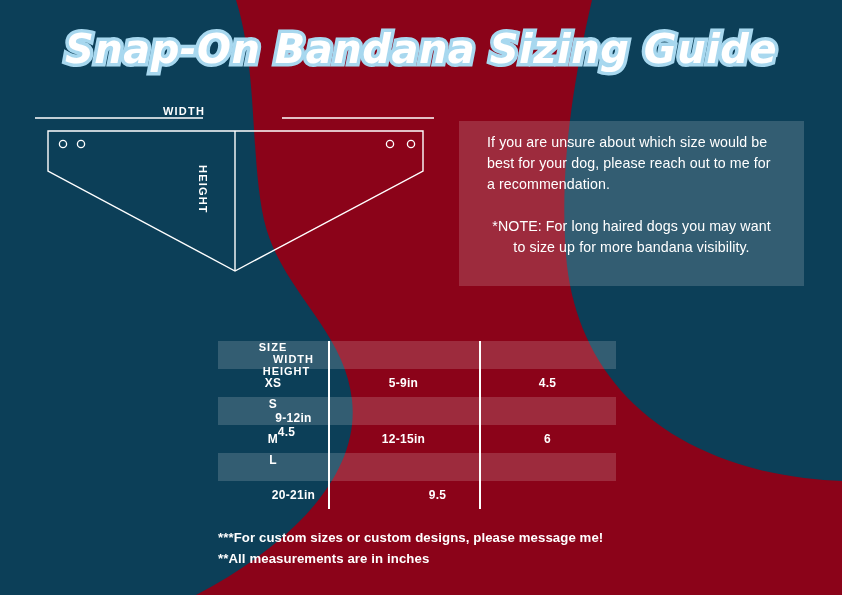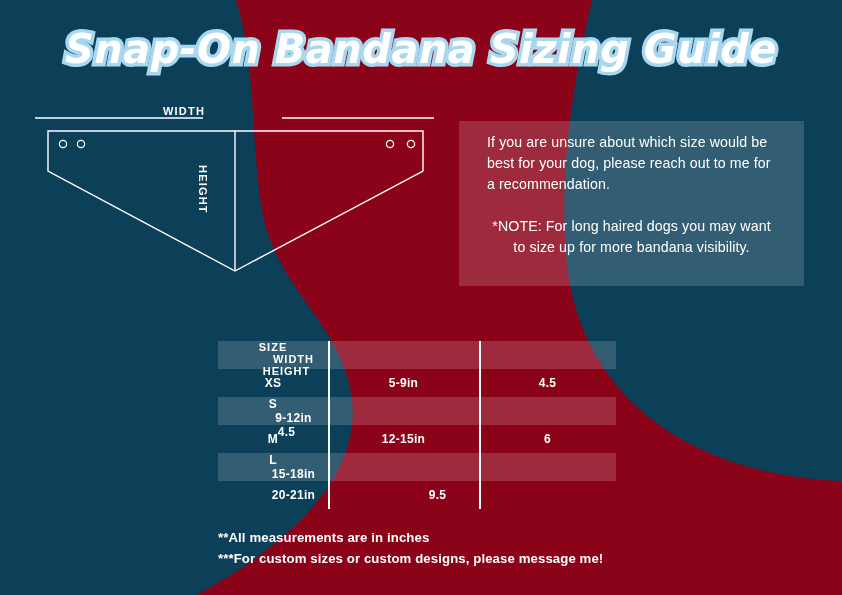--- a/index.html
+++ b/index.html
@@ -220,30 +220,29 @@
     </div>
 
     <div class="t-row">
       <div class="t-cell c-size">M</div>
       <div class="t-cell c-width">12-15in</div>
       <div class="t-cell c-height">6</div>
     </div>
 
     <div class="t-row banded">
       <div class="t-cell c-size">L</div>
-      <div class="t-cell c-width">15-18in</div>
     </div>
 
     <div class="t-row">
       <div class="t-cell c-width">20-21in</div>
       <div class="t-cell c-height">9.5</div>
     </div>
 
     <div id="col-div-1"></div>
     <div id="col-div-2"></div>
   </div>
 
   <div id="footnotes">
+    <div class="footnote">***For custom sizes or custom designs, please message me!</div>
     <div class="footnote">**All measurements are in inches</div>
-    <div class="footnote">***For custom sizes or custom designs, please message me!</div>
   </div>
 
 </div>
 
 </body></html>

